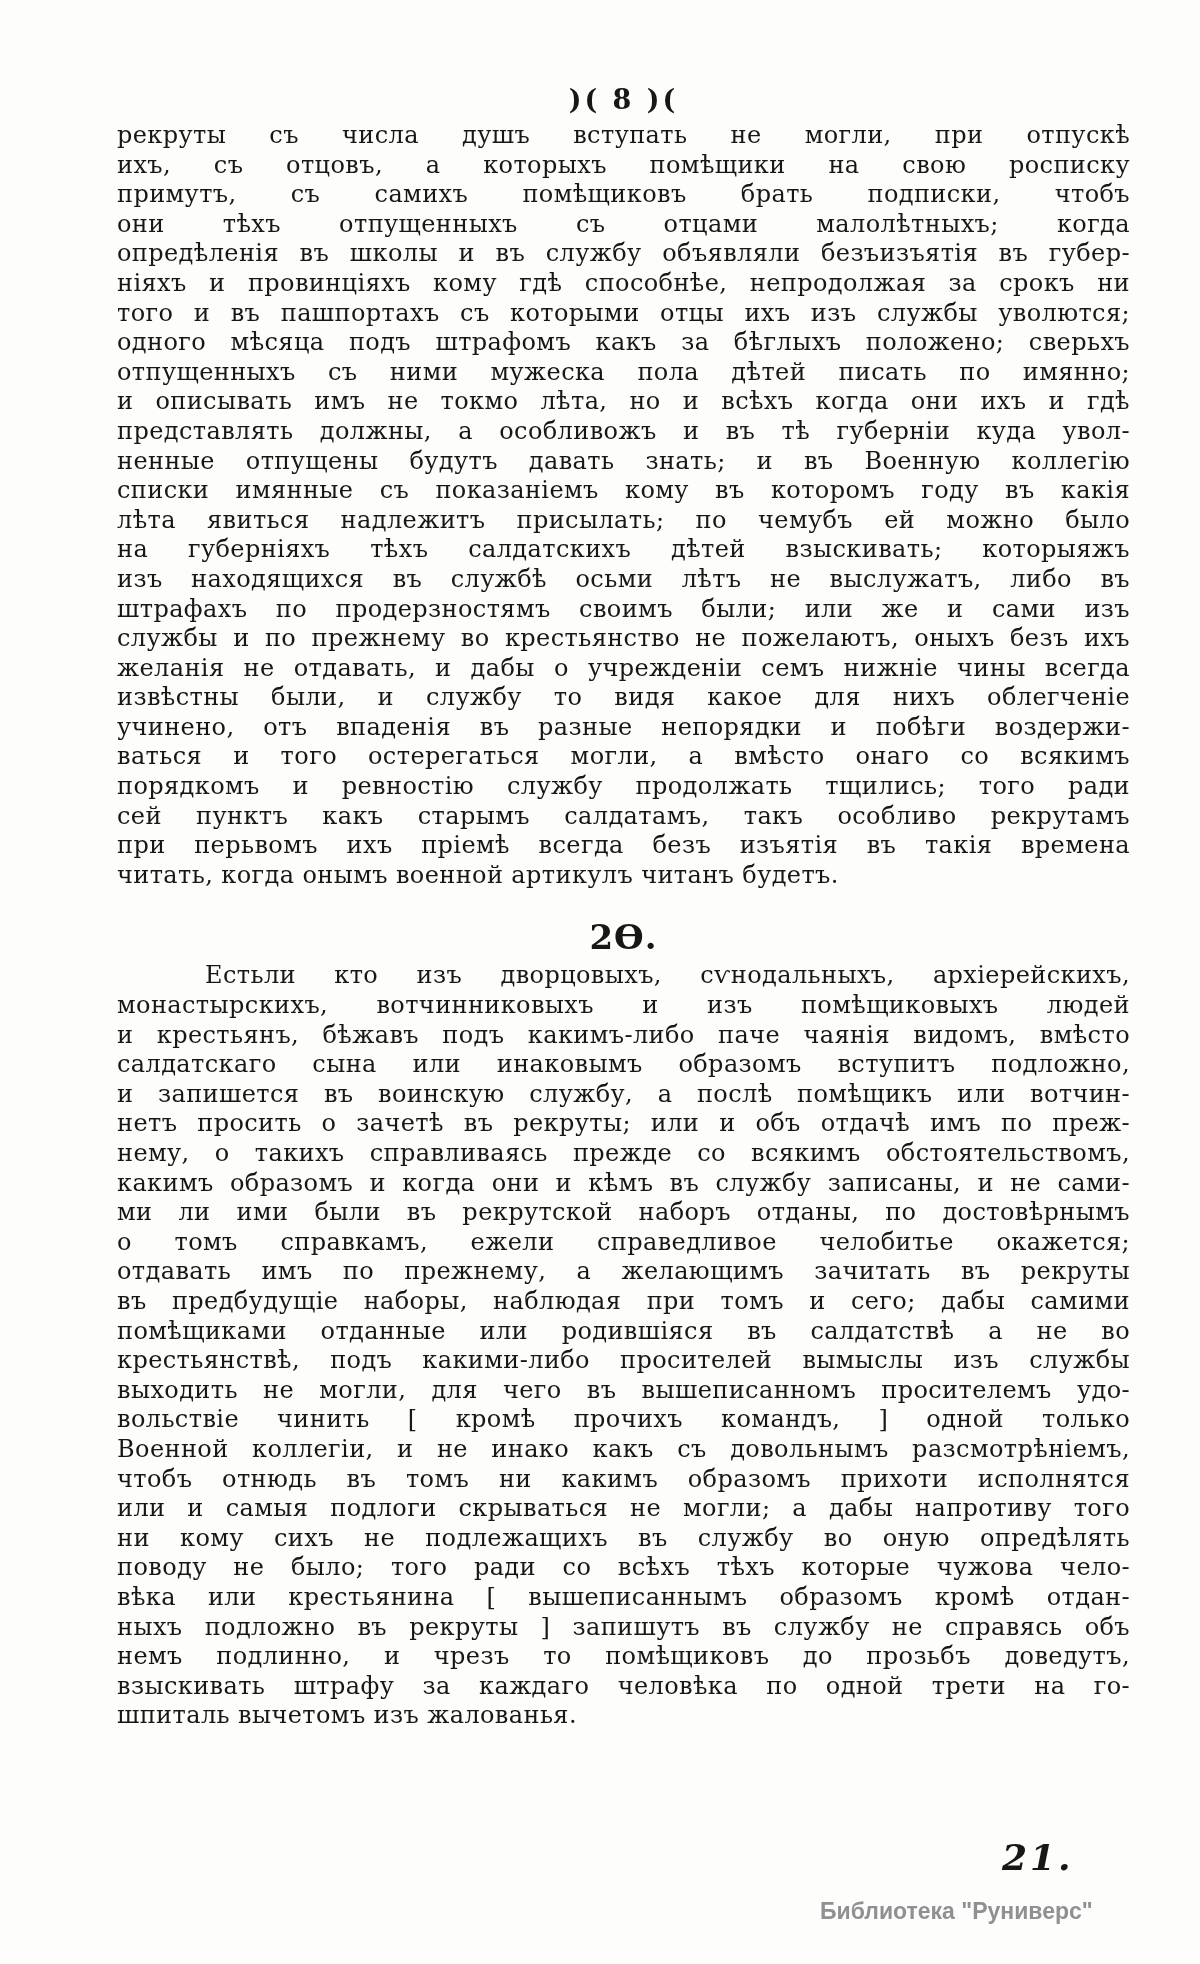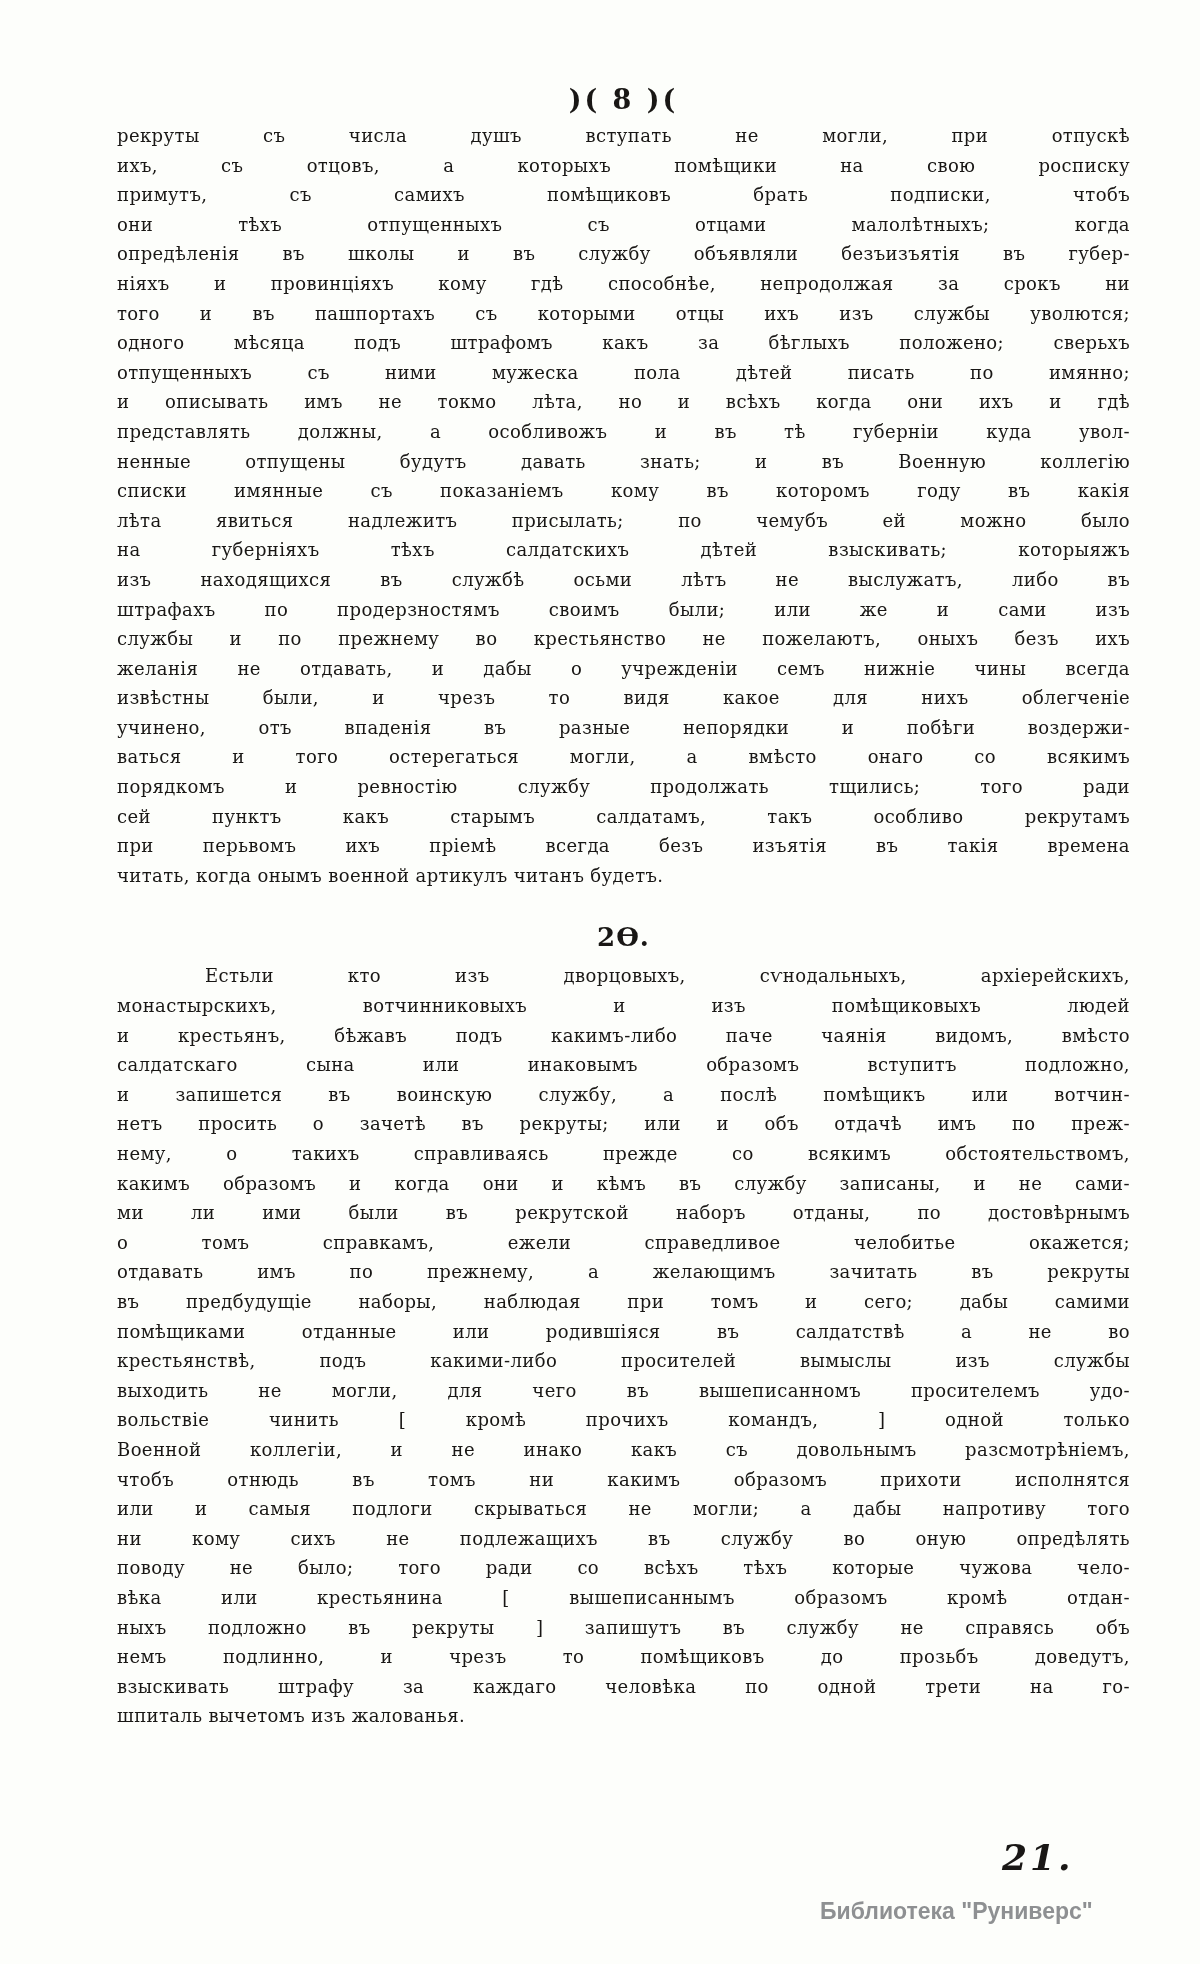--- a/index.html
+++ b/index.html
@@ -22,34 +22,34 @@
   .page-marker {
     text-align: center;
     font-size: 27px;
     line-height: 32px;
     letter-spacing: 3px;
     margin-bottom: 5px;
     font-weight: bold;
   }
   .para { margin: 0; }
   .line {
-    font-size: 18px;
+    font-size: 24px;
     line-height: 29.6px;
     letter-spacing: 0.4px;
     text-align: justify;
     text-align-last: justify;
     white-space: normal;
     overflow: hidden;
     height: 29.6px;
   }
   .para .line:last-child { text-align-last: left; }
   .para-2 .line:first-child { text-indent: 88px; }
   .section-number {
     text-align: center;
-    font-size: 26px;
+    font-size: 34px;
     line-height: 30px;
     margin-top: 32px;
     margin-bottom: 9px;
     font-weight: bold;
     letter-spacing: 1px;
   }
   .page-number {
     position: absolute;
     left: 1002px; top: 1836px;
     font-size: 36px;
@@ -87,21 +87,21 @@
         <div class="line">и описывать имъ не токмо лѣта, но и всѣхъ когда они ихъ и гдѣ</div>
         <div class="line">представлять должны, а особливожъ и въ тѣ губерніи куда увол-</div>
         <div class="line">ненные отпущены будутъ давать знать; и въ Военную коллегію</div>
         <div class="line">списки имянные съ показаніемъ кому въ которомъ году въ какія</div>
         <div class="line">лѣта явиться надлежитъ присылать; по чемубъ ей можно было</div>
         <div class="line">на губерніяхъ тѣхъ салдатскихъ дѣтей взыскивать; которыяжъ</div>
         <div class="line">изъ находящихся въ службѣ осьми лѣтъ не выслужатъ, либо въ</div>
         <div class="line">штрафахъ по продерзностямъ своимъ были; или же и сами изъ</div>
         <div class="line">службы и по прежнему во крестьянство не пожелаютъ, оныхъ безъ ихъ</div>
         <div class="line">желанія не отдавать, и дабы о учрежденіи семъ нижніе чины всегда</div>
-        <div class="line">извѣстны были, и чрезъ то видя какое для нихъ облегченіе</div>
+        <div class="line">извѣстны были, и службу то видя какое для нихъ облегченіе</div>
         <div class="line">учинено, отъ впаденія въ разные непорядки и побѣги воздержи-</div>
         <div class="line">ваться и того остерегаться могли, а вмѣсто онаго со всякимъ</div>
         <div class="line">порядкомъ и ревностію службу продолжать тщились; того ради</div>
         <div class="line">сей пунктъ какъ старымъ салдатамъ, такъ особливо рекрутамъ</div>
         <div class="line">при перьвомъ ихъ пріемѣ всегда безъ изъятія въ такія времена</div>
         <div class="line">читать, когда онымъ военной артикулъ читанъ будетъ.</div>
       </div>
 
     <div class="section-number">2Ѳ.</div>
 

